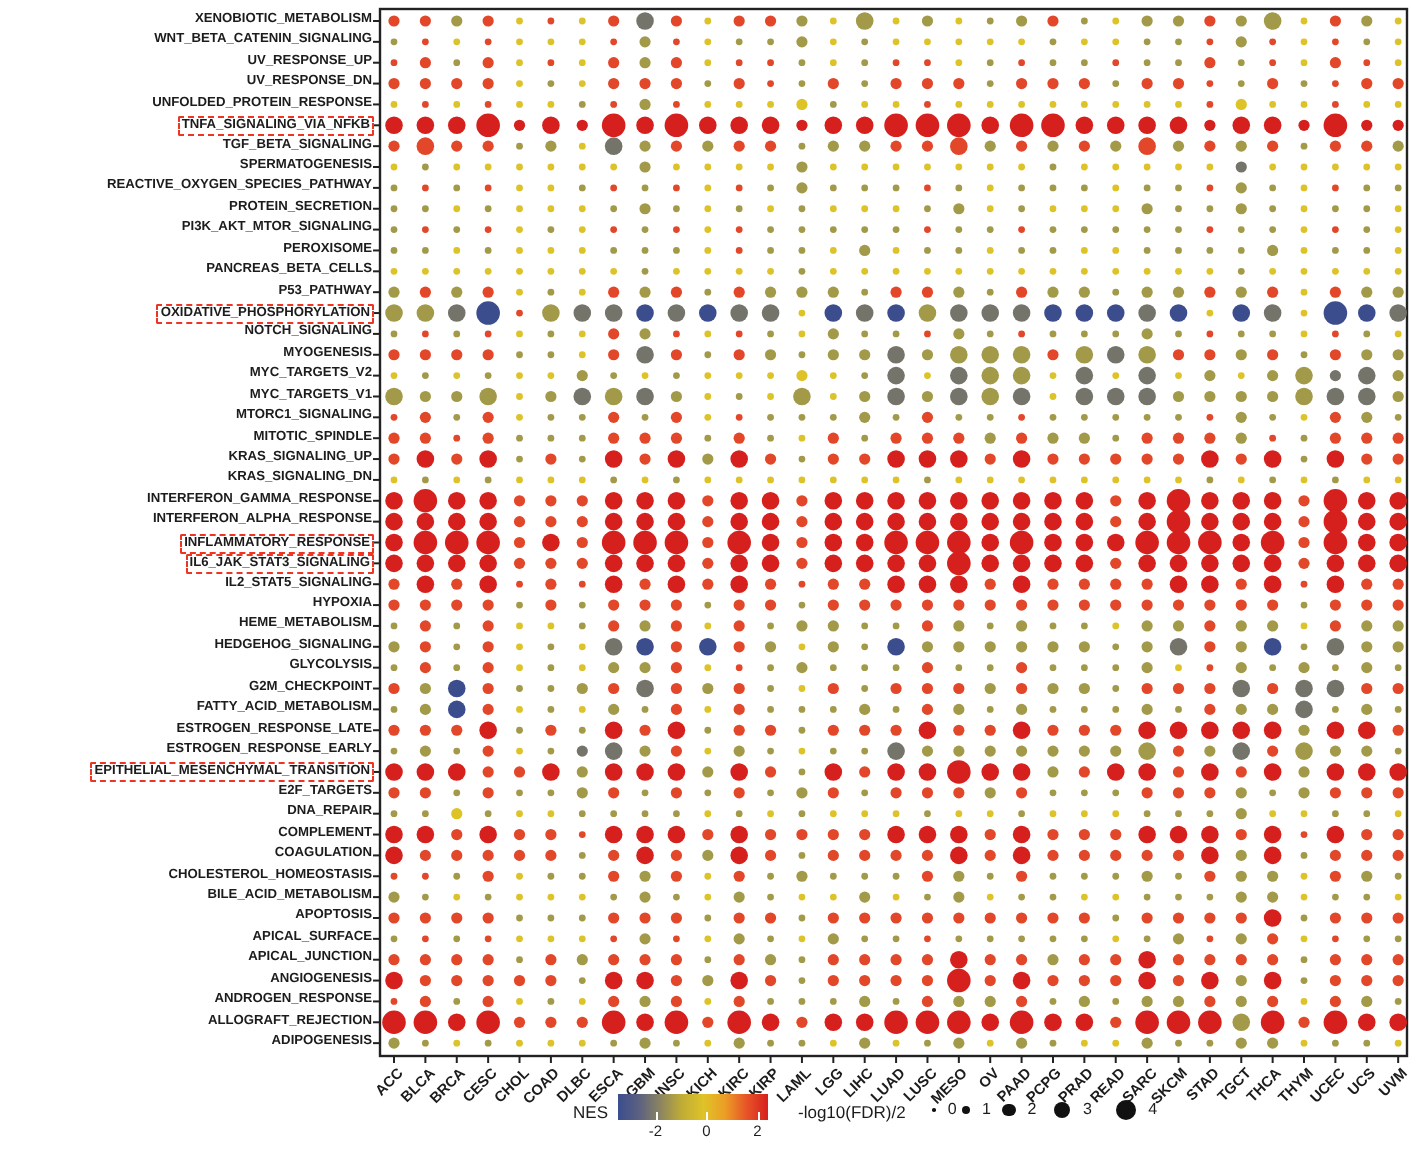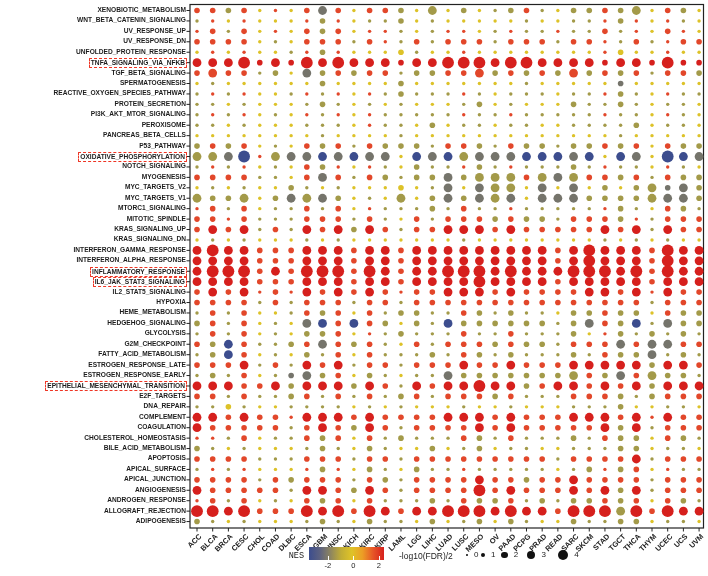--- a/index.html
+++ b/index.html
@@ -1838,21 +1838,21 @@
       <div class="xlab" style="left: 543.25px; top: 532px;">SKCM</div>
       <div class="xlab" style="left: 558.94px; top: 532px;">STAD</div>
       <div class="xlab" style="left: 574.63px; top: 532px;">TGCT</div>
       <div class="xlab" style="left: 590.32px; top: 532px;">THCA</div>
       <div class="xlab" style="left: 606.01px; top: 532px;">THYM</div>
       <div class="xlab" style="left: 621.7px; top: 532px;">UCEC</div>
       <div class="xlab" style="left: 637.39px; top: 532px;">UCS</div>
       <div class="xlab" style="left: 653.08px; top: 532px;">UVM</div>
     </div>
 
-  <div class="legend-text" style="left:268px;top:551px;width:36px;text-align:right;font-family:Liberation Mono, monospace;">NES</div>
+  <div class="legend-text" style="left:268px;top:551px;width:36px;text-align:right;">NES</div>
   <div class="nes-bar" id="nes-bar" style="left: 309px; top: 547px; width: 75px; background: linear-gradient(to right, rgb(60, 77, 142), rgb(92, 97, 128), rgb(141, 133, 96), rgb(193, 173, 53), rgb(223, 195, 40), rgb(236, 157, 37), rgb(230, 84, 39), rgb(214, 32, 29));"></div>
   <div id="nes-ticks">
       <div style="position: absolute; width: 1px; height: 4px; background: rgb(255, 255, 255); top: 556px; left: 327.75px;"></div>
       <div class="nes-tick-label" style="left: 327.75px; top: 561px;">-2</div>
       <div style="position: absolute; width: 1px; height: 4px; background: rgb(255, 255, 255); top: 556px; left: 353.25px;"></div>
       <div class="nes-tick-label" style="left: 353.25px; top: 561px;">0</div>
       <div style="position: absolute; width: 1px; height: 4px; background: rgb(255, 255, 255); top: 556px; left: 378.75px;"></div>
       <div class="nes-tick-label" style="left: 378.75px; top: 561px;">2</div>
     </div>
 

